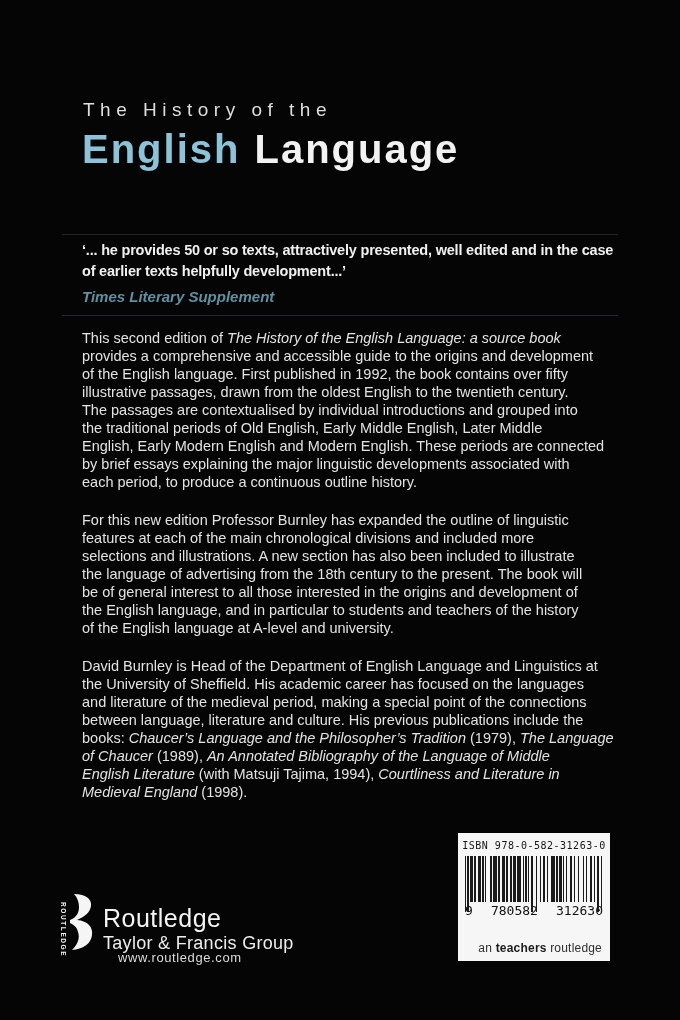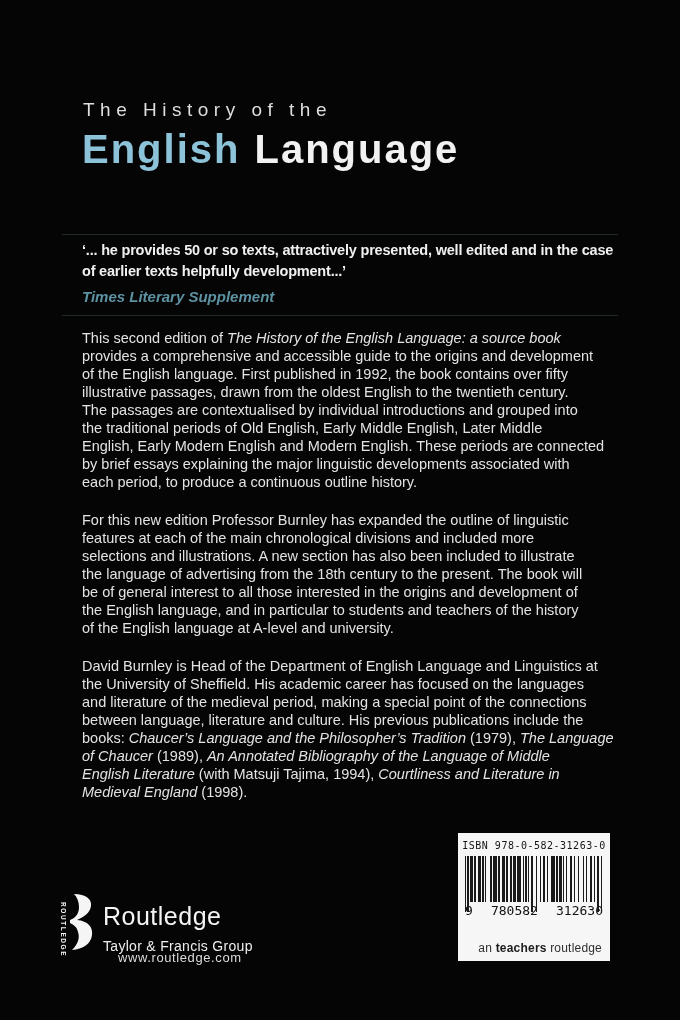--- a/index.html
+++ b/index.html
@@ -43,21 +43,21 @@
 
   .pub { position:absolute; left:60px; top:894px; display:flex; align-items:flex-end; }
   .pub-vert {
     writing-mode:vertical-rl; text-orientation:mixed;
     font-size:6.5px; letter-spacing:1.6px; font-weight:bold; color:#f5f5f5;
     height:52px; margin-top:2px;
   }
   .pub-glyph { margin-left:2px; }
   .pub-text { margin-left:8px; }
   .pub-name { font-size:25px; line-height:27px; color:#f4f4f4; letter-spacing:0.5px; }
-  .pub-group { font-size:14px; color:#eeeeee; margin-top:8px; letter-spacing:0.3px; }
+  .pub-group { font-size:18px; color:#eeeeee; margin-top:1px; letter-spacing:0.3px; }
   .website {
     position:absolute; left:118px; top:950px;
     font-size:13px; letter-spacing:0.6px; color:#dcdcdc;
   }
 
   .bcbox {
     position:absolute; left:458px; top:833px; width:152px; height:128px;
     background:#f6f6f6;
   }
   .bc-isbn {

